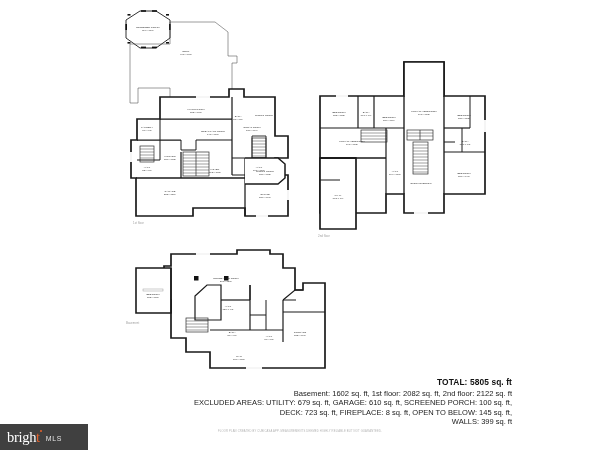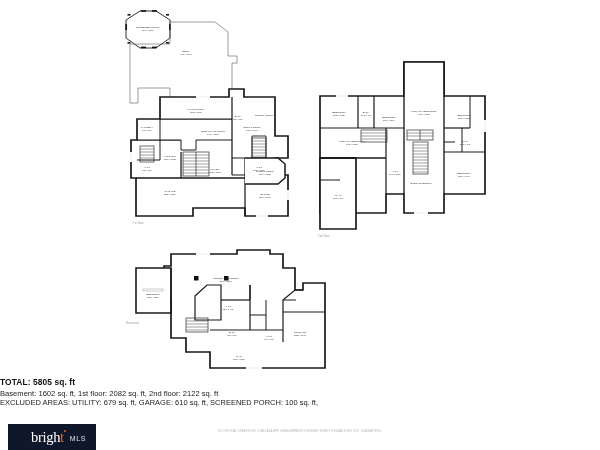--- a/index.html
+++ b/index.html
@@ -23,21 +23,21 @@
     width: 600px;
     height: 450px;
   }
 
   
   .summary {
     position: absolute;
     left: 0;
     top: 378px;
     width: 512px;
-    text-align: left;
+    text-align: right;
     line-height: 9.6px;
   }
   .summary .total {
     font-size: 8.4px;
     font-weight: bold;
     letter-spacing: 0.1px;
     color: #111111;
     display: block;
     margin-bottom: 1px;
   }
@@ -58,28 +58,28 @@
     text-align: center;
     font-size: 2.7px;
     letter-spacing: 0.18px;
     color: #b2b2b2;
     white-space: nowrap;
   }
 
   
   .logo-bar {
     position: absolute;
-    left: 8px;
+    left: 0;
     top: 424px;
     width: 88px;
     height: 26px;
-    background: #0f172a;
+    background: #404040;
     display: flex;
     align-items: center;
-    padding-left: 23px;
+    padding-left: 7px;
     box-sizing: border-box;
   }
   .logo-word {
     font-family: "Liberation Serif", serif;
     font-size: 14.5px;
     color: #ffffff;
     letter-spacing: -0.3px;
     line-height: 1;
     position: relative;
   }
@@ -434,20 +434,22 @@
 </svg>
 
 <div class="floor-caption" style="left:133px; top:221px;">1st floor</div>
 <div class="floor-caption" style="left:318px; top:234px;">2nd floor</div>
 <div class="floor-caption" style="left:126px; top:321px;">Basement</div>
 
 <div class="summary">
   <span class="total">TOTAL: 5805 sq. ft</span>
   <span class="line">Basement: 1602 sq. ft, 1st floor: 2082 sq. ft, 2nd floor: 2122 sq. ft</span>
   <span class="line excluded">EXCLUDED AREAS: UTILITY: 679 sq. ft, GARAGE: 610 sq. ft, SCREENED PORCH: 100 sq. ft,</span>
+  <span class="line excluded">DECK: 723 sq. ft, FIREPLACE: 8 sq. ft, OPEN TO BELOW: 145 sq. ft,</span>
+  <span class="line excluded">WALLS: 399 sq. ft</span>
 </div>
 
 <div class="disclaimer">FLOOR PLAN CREATED BY CUBICASA APP. MEASUREMENTS DEEMED HIGHLY RELIABLE BUT NOT GUARANTEED.</div>
 
 <div class="logo-bar">
   <span class="logo-word">brigh<span class="logo-t-accent">t</span><span class="logo-dot"></span></span>
   <span class="logo-mls">MLS</span>
 </div>
 
 </body></html>

